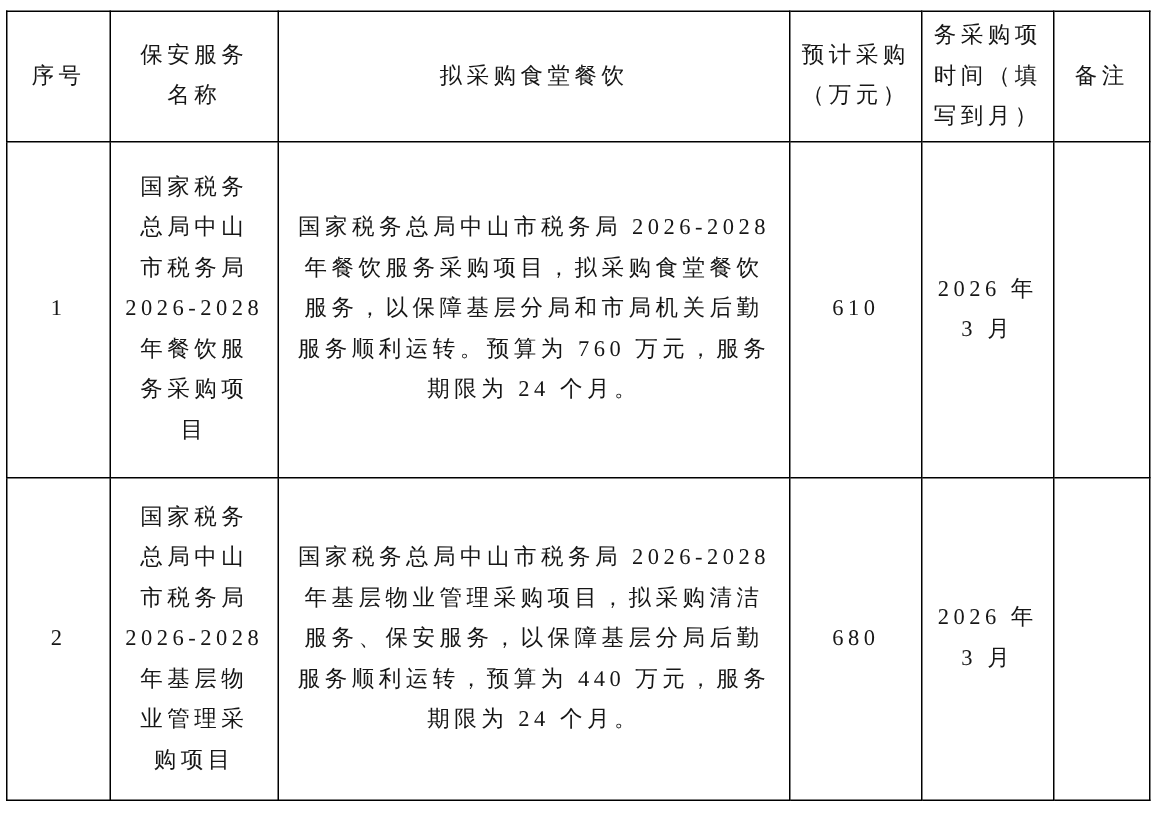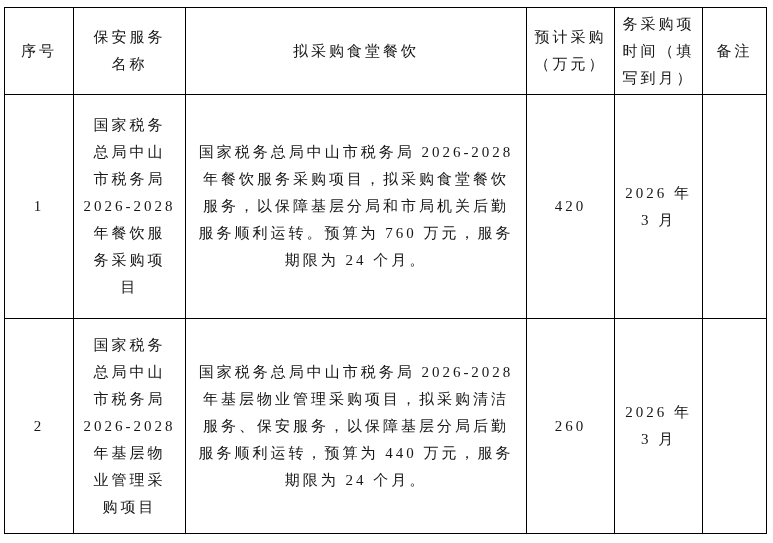--- a/index.html
+++ b/index.html
@@ -82,39 +82,39 @@
 市税务局
 2026-2028
 年餐饮服
 务采购项
 目</td>
         <td class="cell-overview">国家税务总局中山市税务局 2026-2028
 年餐饮服务采购项目，拟采购食堂餐饮
 服务，以保障基层分局和市局机关后勤
 服务顺利运转。预算为 760 万元，服务
 期限为 24 个月。</td>
-        <td class="cell-budget">420</td>
+        <td class="cell-budget">610</td>
         <td class="cell-time">2026 年
 3 月</td>
         <td class="cell-remark"></td>
       </tr>
       <tr class="data-row-2">
         <td class="cell-index">2</td>
         <td class="cell-name">国家税务
 总局中山
 市税务局
 2026-2028
 年基层物
 业管理采
 购项目</td>
         <td class="cell-overview">国家税务总局中山市税务局 2026-2028
 年基层物业管理采购项目，拟采购清洁
 服务、保安服务，以保障基层分局后勤
 服务顺利运转，预算为 440 万元，服务
 期限为 24 个月。</td>
-        <td class="cell-budget">260</td>
+        <td class="cell-budget">680</td>
         <td class="cell-time">2026 年
 3 月</td>
         <td class="cell-remark"></td>
       </tr>
     </tbody>
   </table>
 </div>
 
 </body></html>

